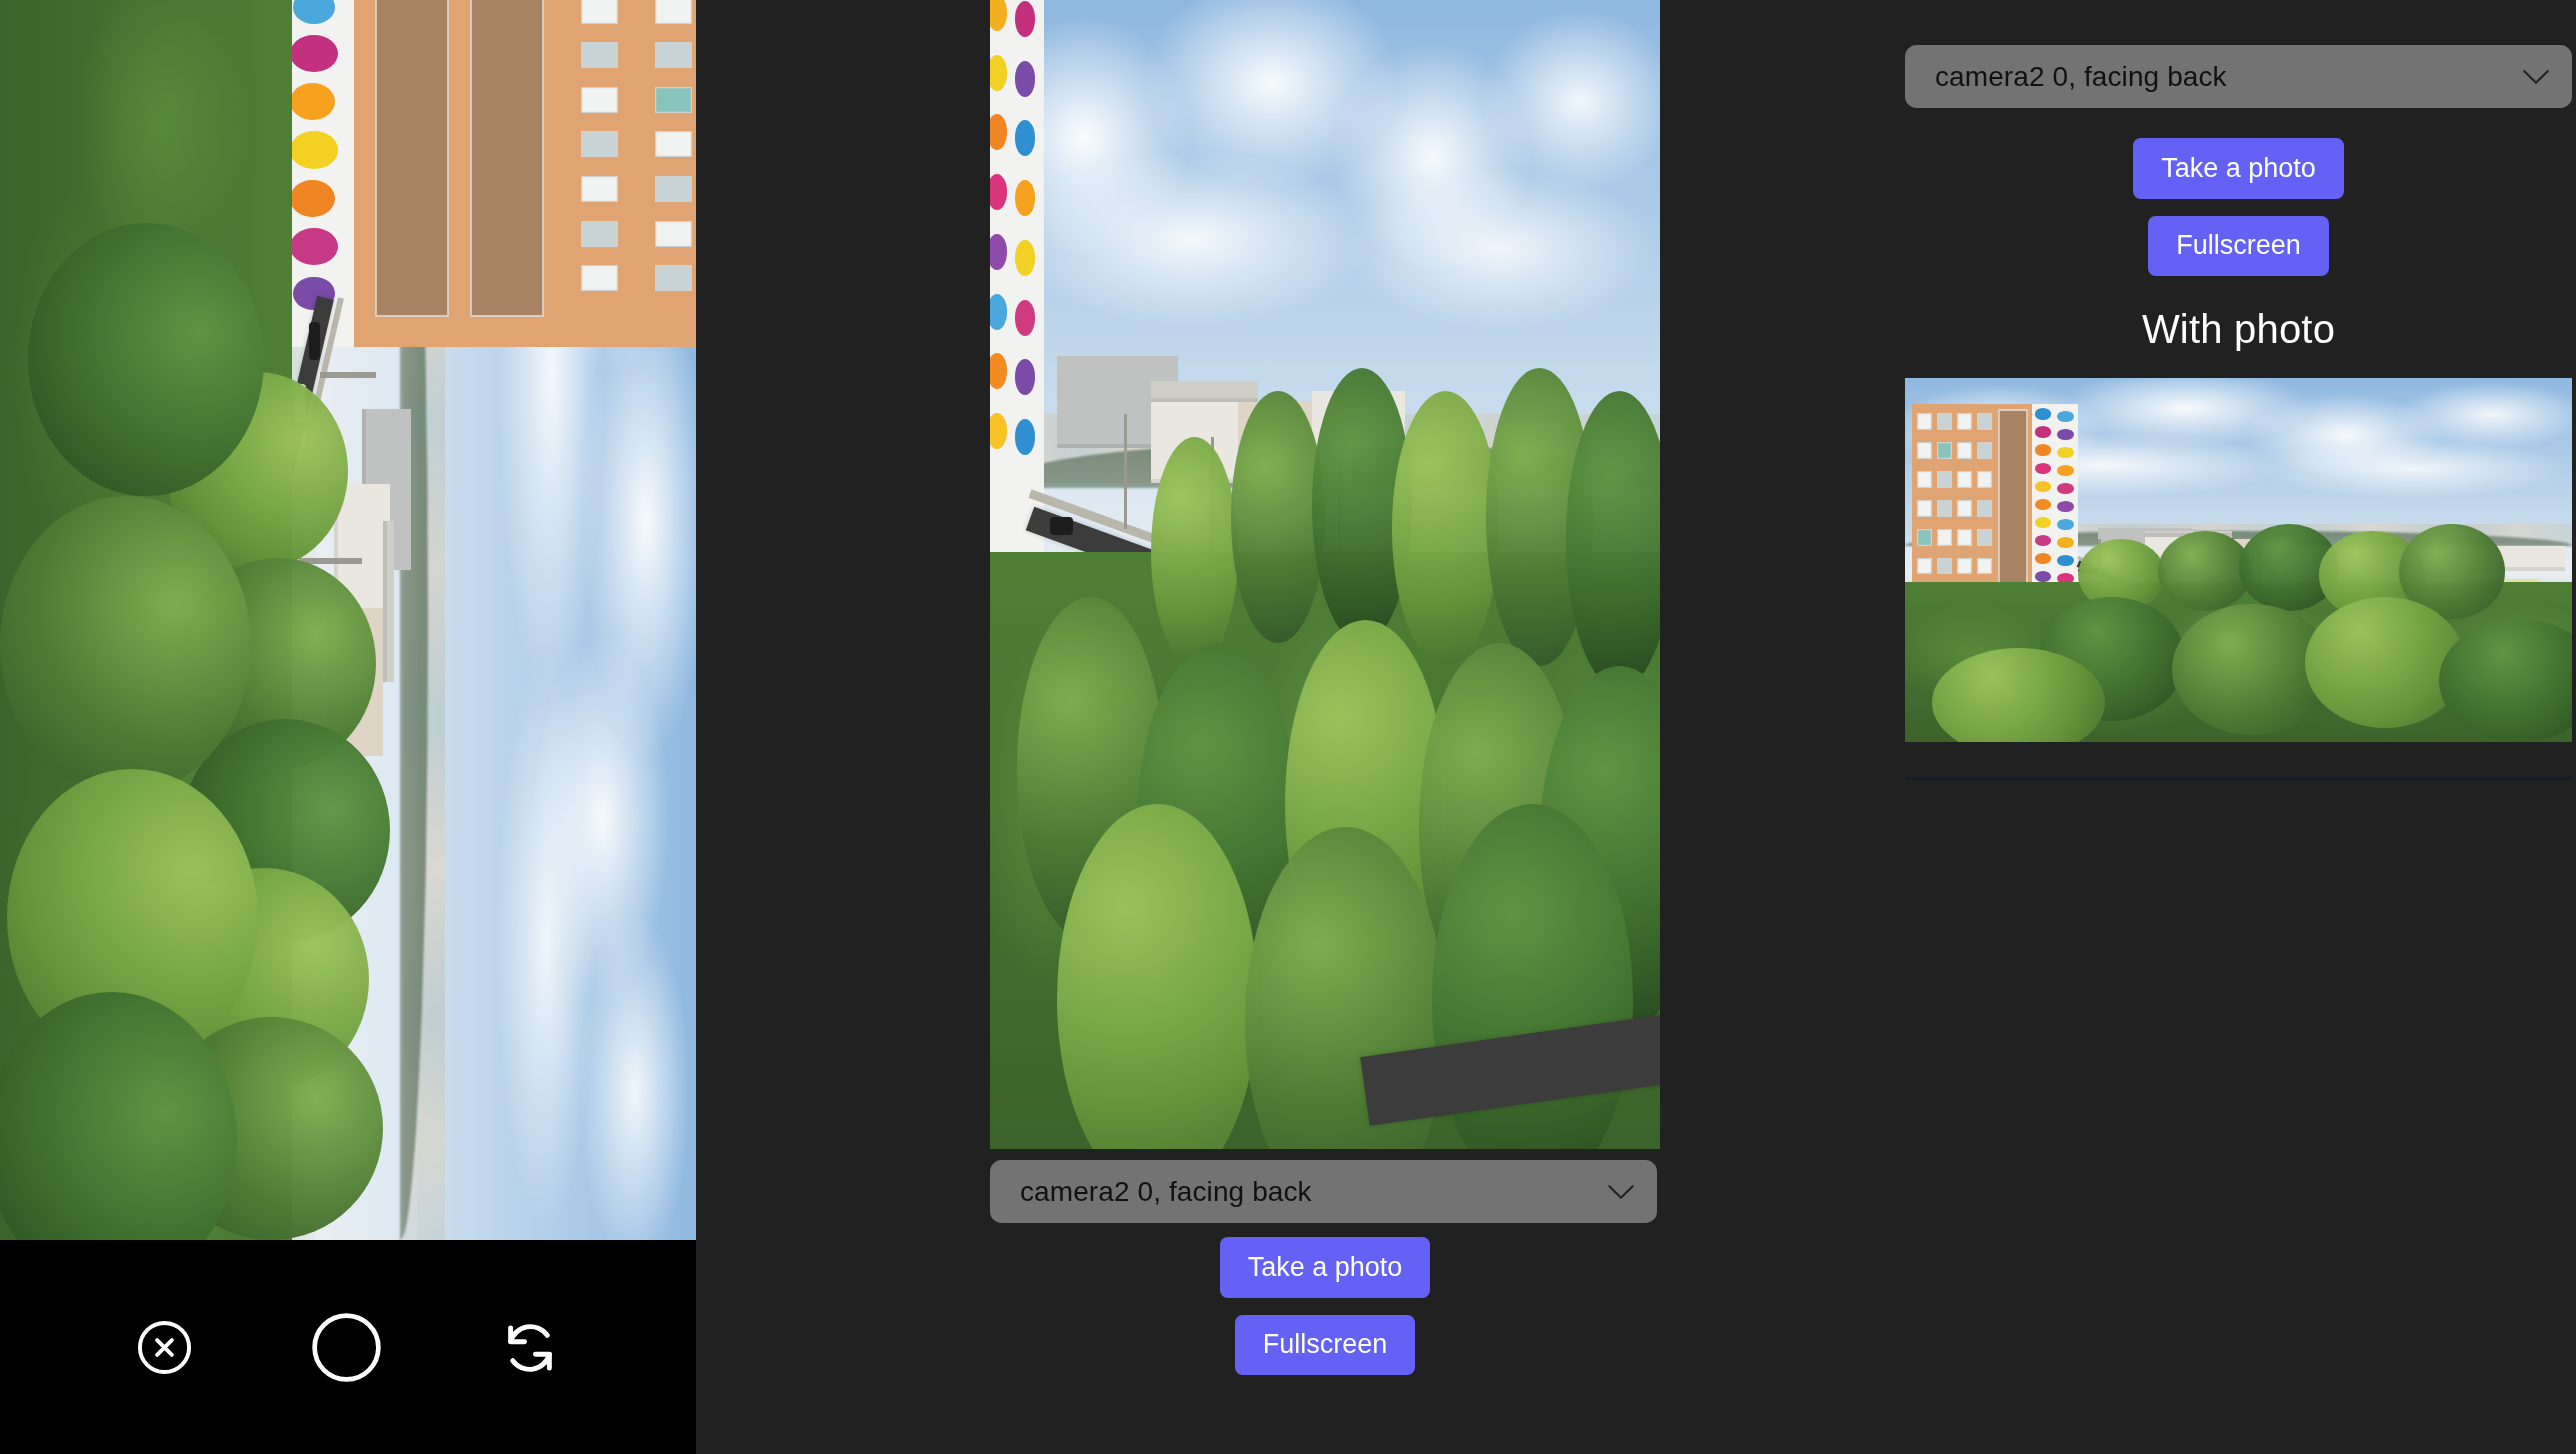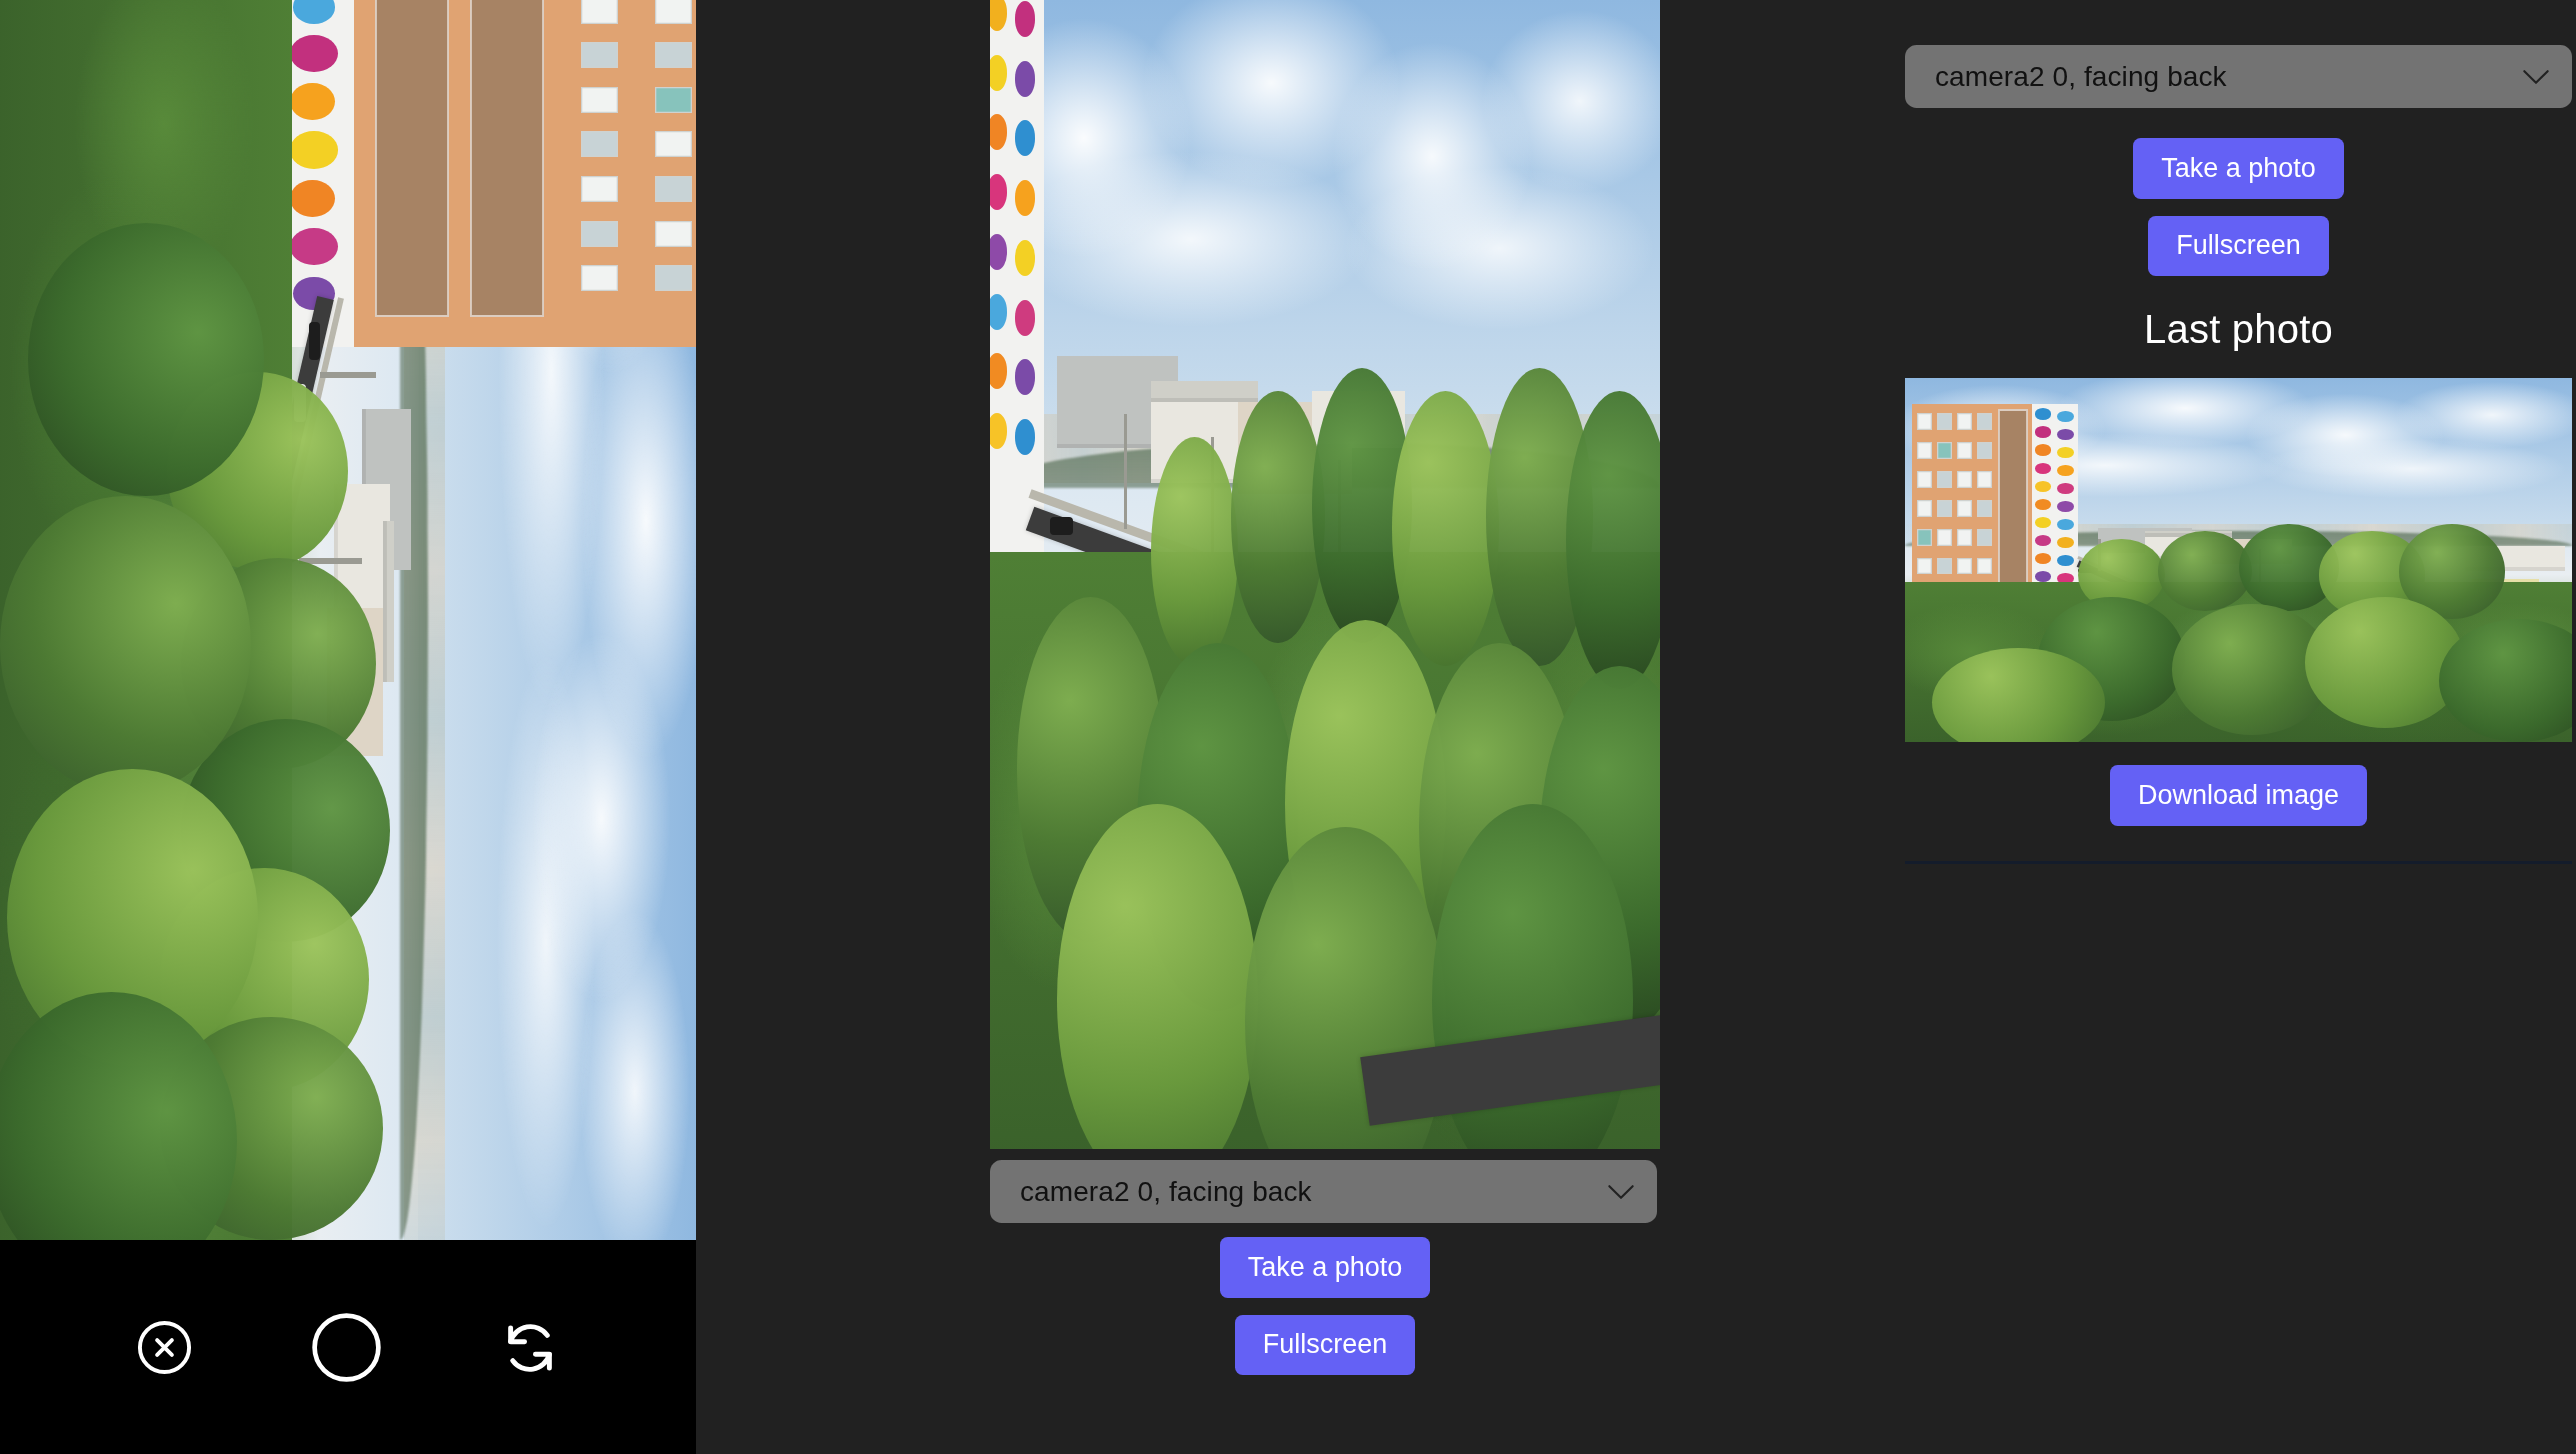--- a/index.html
+++ b/index.html
@@ -455,21 +455,21 @@
     <div class="camera-select">
       <span class="cs-label">camera2 0, facing back</span>
       <svg class="cs-chevron" viewBox="0 0 24 14" fill="none" stroke="#222" stroke-width="1.8" stroke-linecap="round" stroke-linejoin="round">
         <polyline points="2,2 12,12 22,2"></polyline>
       </svg>
     </div>
 
     <button class="btn-primary" style="margin-top:30px;">Take a photo</button>
     <button class="btn-primary" style="margin-top:17px;">Fullscreen</button>
 
-    <h2 class="section-title">Last photo</h2>
+    <h2 class="section-title">With photo</h2>
 
     <div id="last-photo-frame">
       <div class="scene">
         <div class="sky" style="height:46%;"></div>
         <div class="horizon-town" style="top:40%;"></div>
         <div class="hills" style="top:42%;"></div>
 
         <div class="panelak" style="left:1%;top:7%;width:25%;height:66%;">
           <div class="win" style="left:3%;top:4%;width:9%;height:7%;"></div>
           <div class="win d" style="left:15%;top:4%;width:9%;height:7%;"></div>
@@ -559,19 +559,18 @@
         <div class="tree" style="left:74%;top:40%;width:16%;height:26%;"></div>
         <div class="tree dark" style="left:20%;top:60%;width:22%;height:34%;"></div>
         <div class="tree" style="left:40%;top:62%;width:24%;height:36%;"></div>
         <div class="tree light" style="left:60%;top:60%;width:24%;height:36%;"></div>
         <div class="tree dark" style="left:80%;top:66%;width:24%;height:34%;"></div>
         <div class="tree light" style="left:4%;top:74%;width:26%;height:30%;"></div>
       </div>
     </div>
 
 
-    <button class="btn-primary btn-download">Download image</button>
 
     <div class="panel-divider"></div>
 
   </div>
 </div>
 
 
 </body></html>

